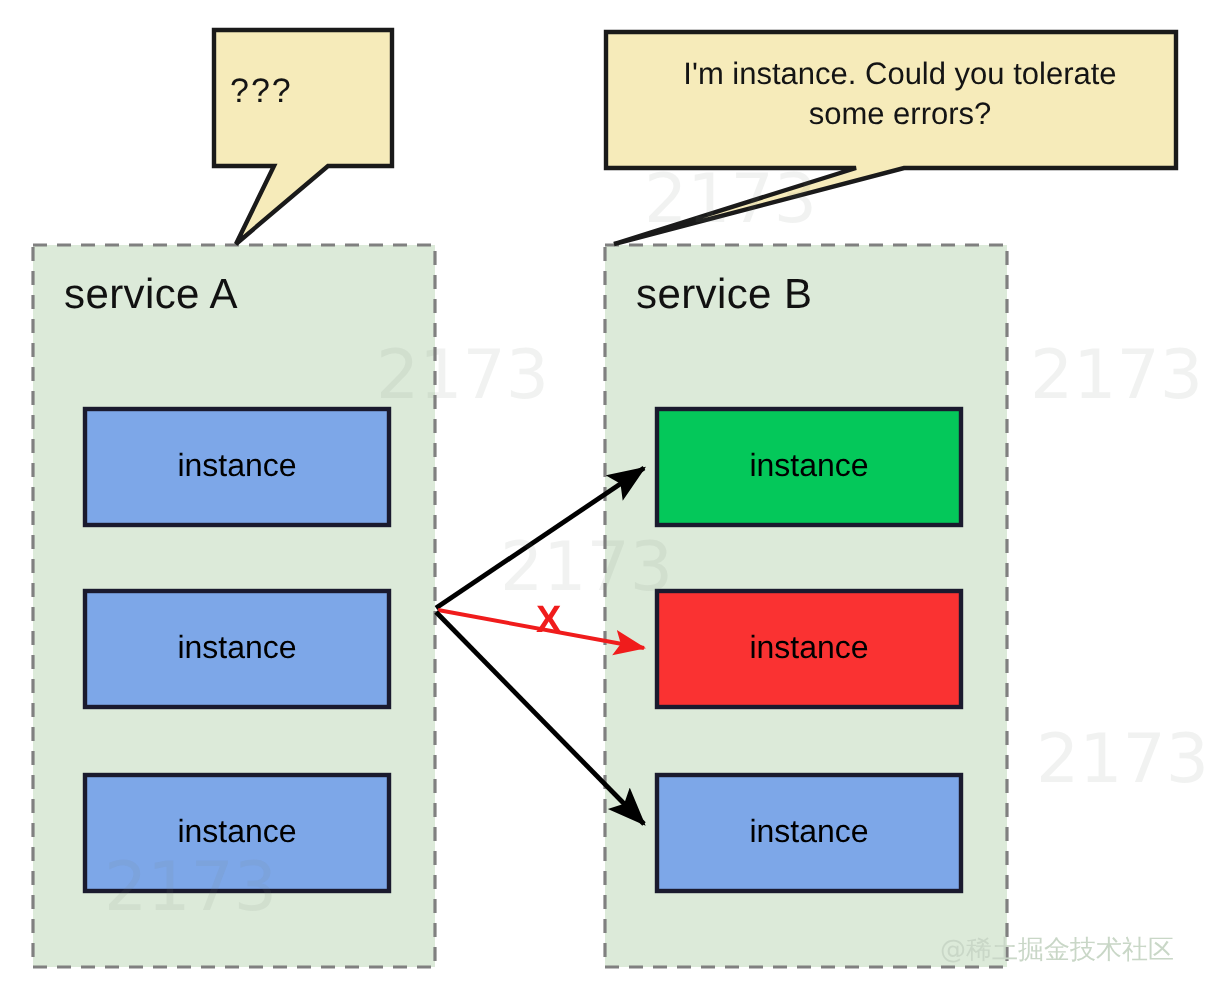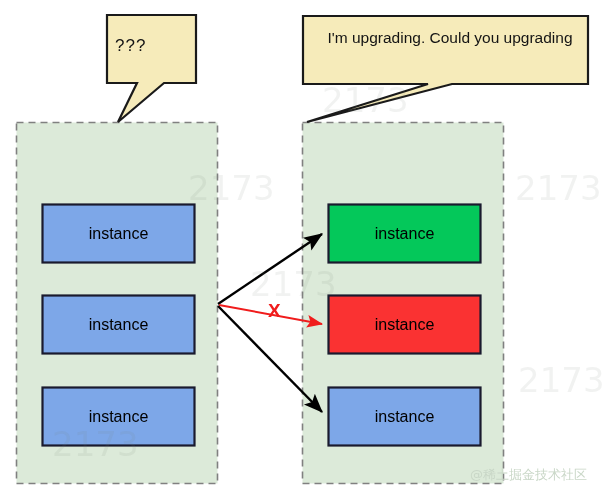--- a/index.html
+++ b/index.html
@@ -140,23 +140,26 @@
   <div class="ghost" style="left:188px; top:168px;">2173</div>
   <div class="ghost" style="left:515px; top:168px;">2173</div>
   <div class="ghost" style="left:250px; top:264px;">2173</div>
   <div class="ghost" style="left:518px; top:360px;">2173</div>
   <div class="ghost" style="left:322px; top:80px;">2173</div>
   <div class="ghost" style="left:52px; top:424px;">2173</div>
 
   <div class="bubble-text" id="bubble1-text">???</div>
 
   <div class="bubble-text" id="bubble2-text">
-    <div>I'm upgrading. Could you upgrading</div>
+    <div>I'm instance. Could you tolerate</div>
+    <div>some errors?</div>
   </div>
 
+  <div class="svc-title" id="svcA-title">service A</div>
+  <div class="svc-title" id="svcB-title">service B</div>
 
   <div class="inst-label" style="left:42px; top:225px; width:153px;">instance</div>
   <div class="inst-label" style="left:42px; top:316px; width:153px;">instance</div>
   <div class="inst-label" style="left:42px; top:408px; width:153px;">instance</div>
 
   <div class="inst-label" style="left:328px; top:225px; width:153px;">instance</div>
   <div class="inst-label" style="left:328px; top:316px; width:153px;">instance</div>
   <div class="inst-label" style="left:328px; top:408px; width:153px;">instance</div>
 
   <div class="x-mark">X</div>

